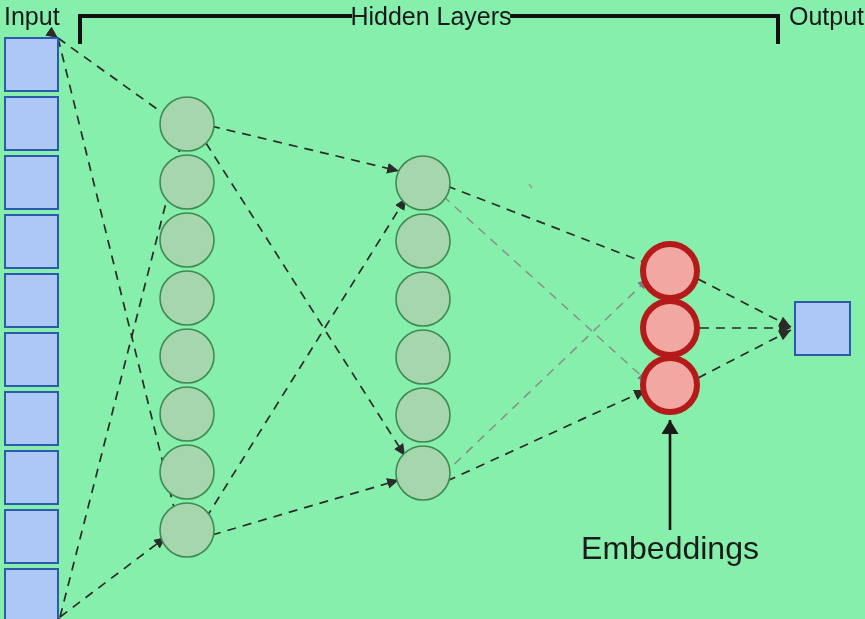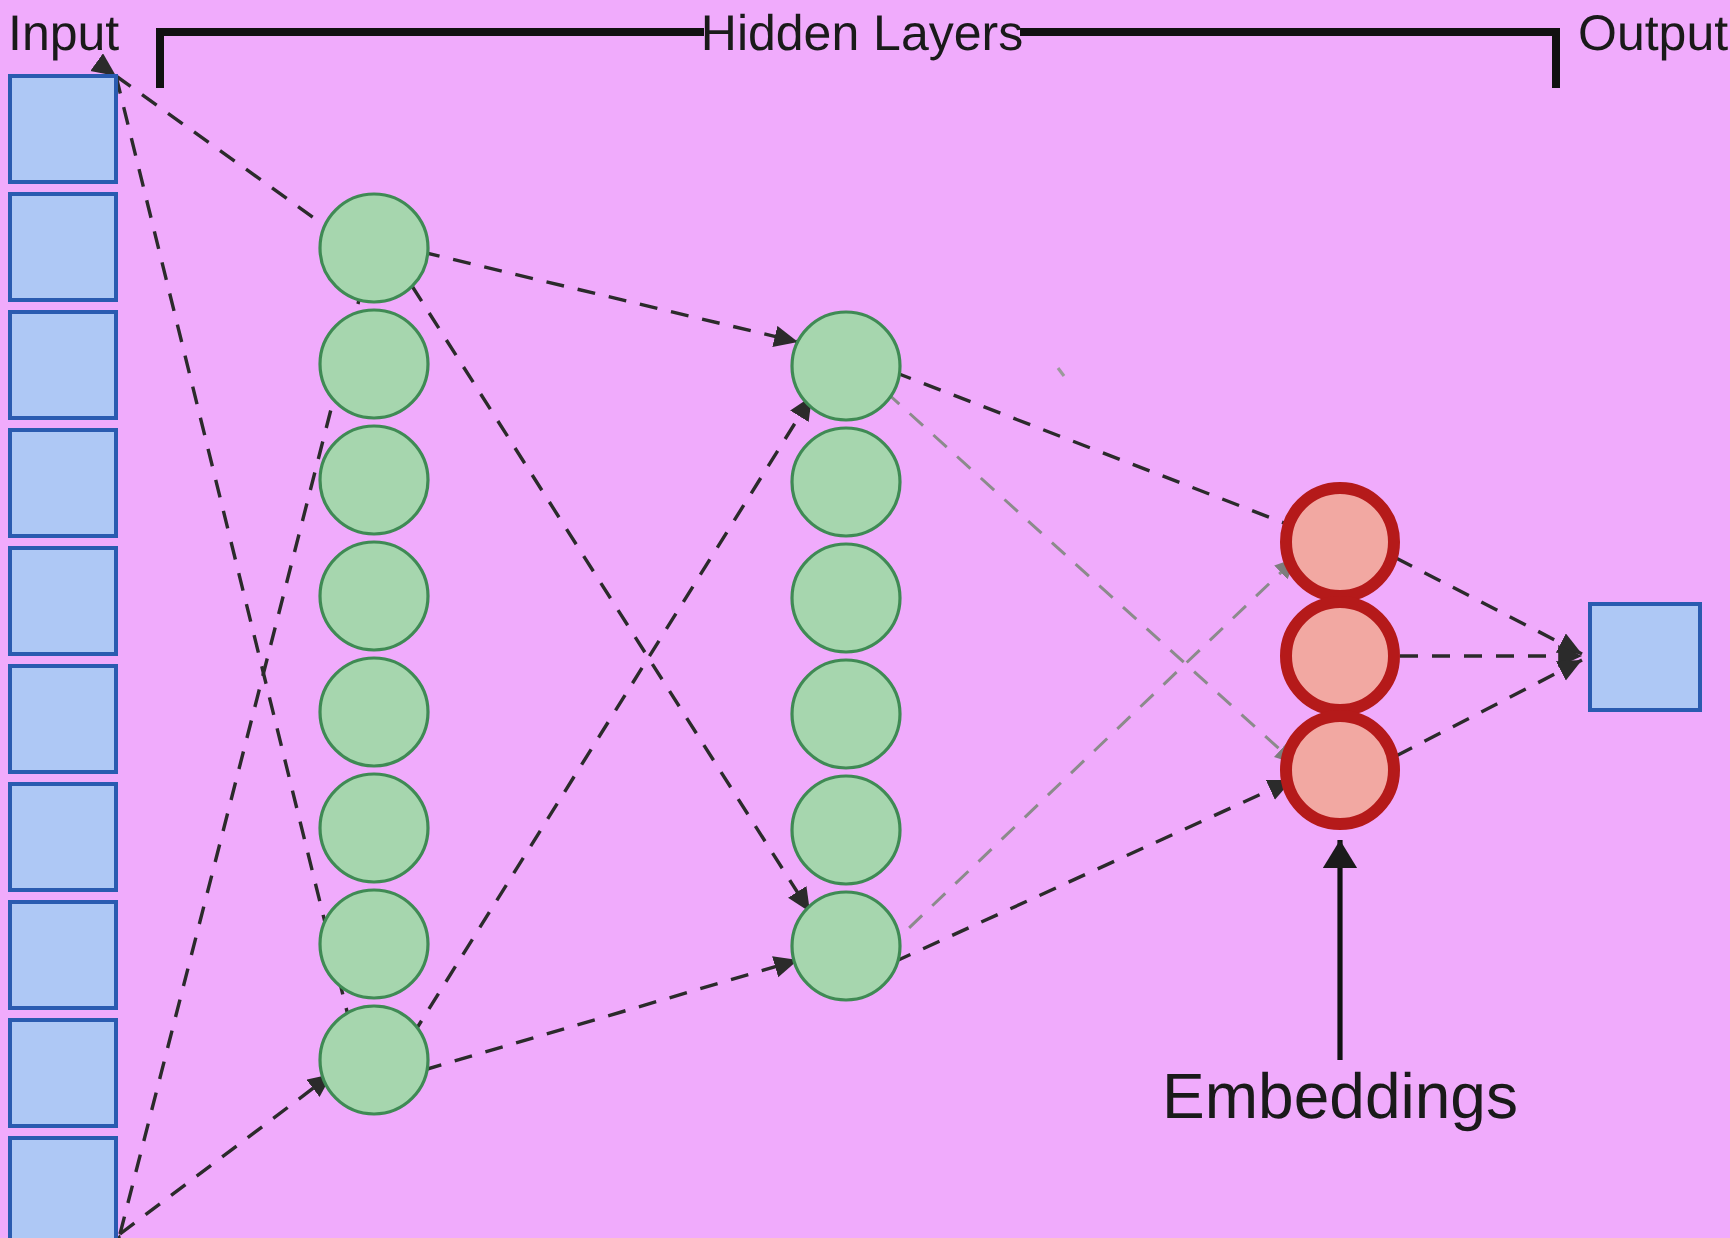--- a/index.html
+++ b/index.html
@@ -7,21 +7,21 @@
     padding: 0;
     background: #ffffff;
   }
   body {
     font-family: "Liberation Sans", sans-serif;
   }
   #canvas {
     position: relative;
     width: 865px;
     height: 619px;
-    background: #f0abfc;
+    background: #86efac;
     overflow: hidden;
   }
   #diagram-svg {
     position: absolute;
     left: 0;
     top: 0;
     width: 865px;
     height: 619px;
   }
   .label-text {

